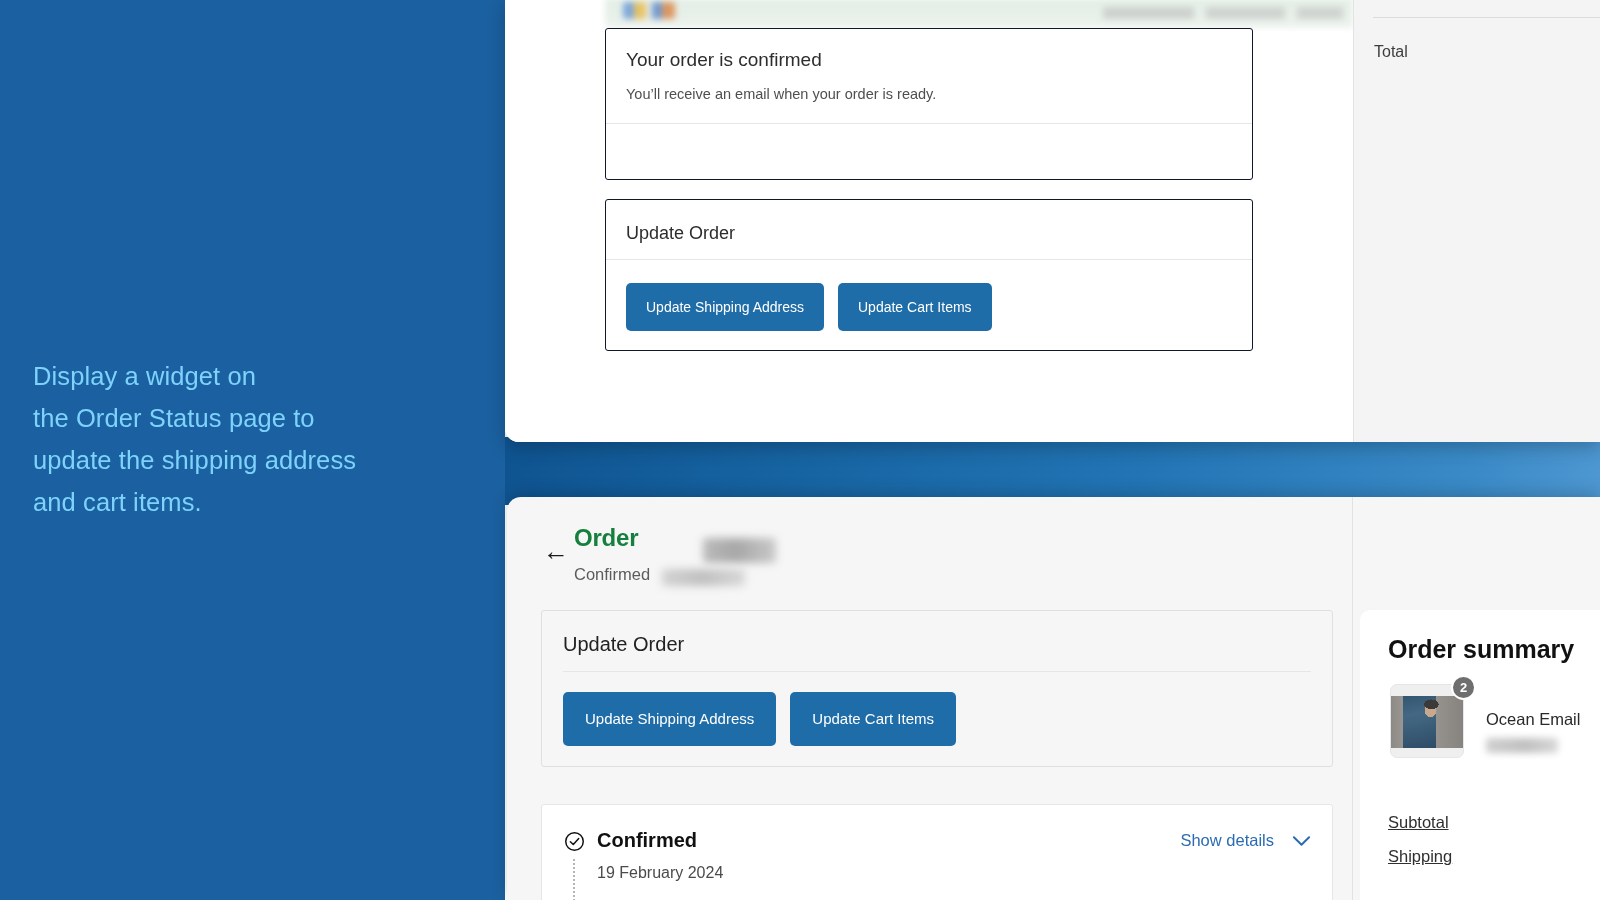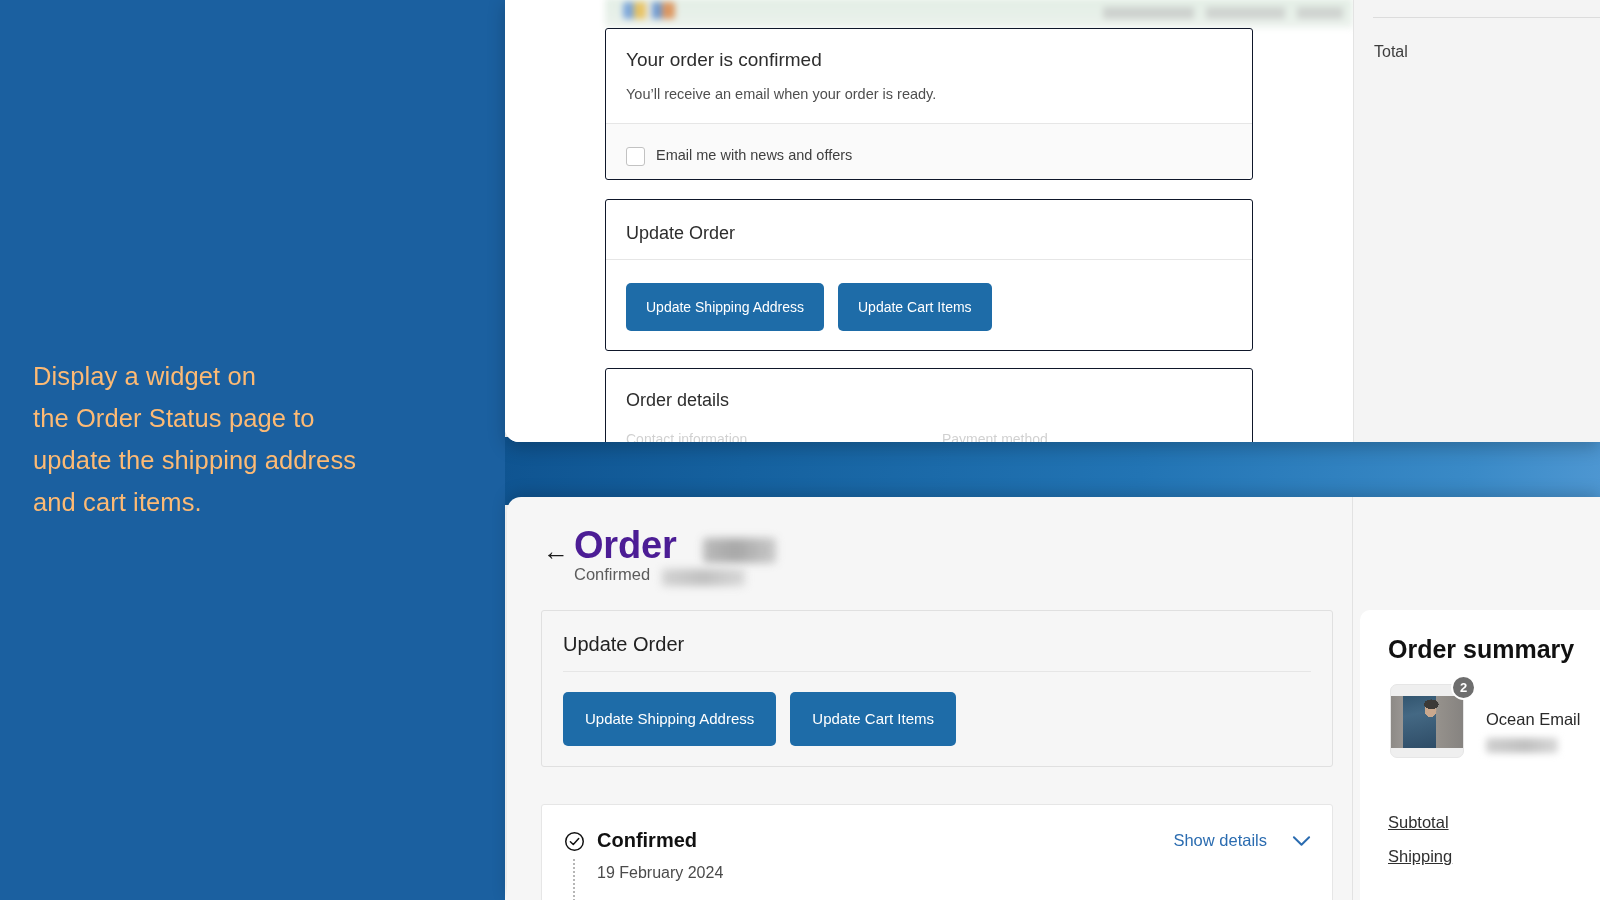--- a/index.html
+++ b/index.html
@@ -14,21 +14,21 @@
 
   
   .brand-panel {
     position: absolute; left: 0; top: 0;
     width: 505px; height: 900px;
     background: #1b60a0;
   }
   .brand-caption {
     position: absolute; left: 33px; top: 355px;
     width: 445px;
-    color: #fdba74;
+    color: #7dd3fc;
     font-size: 25.5px;
     line-height: 42px;
     font-weight: 400;
     letter-spacing: .1px;
     white-space: pre-line;
   }
 
   
   .mid-band {
     position: absolute; left: 505px; top: 437px;
@@ -138,21 +138,21 @@
     box-shadow: 0 -4px 16px rgba(0,0,0,.18);
   }
 
   .ord-head { position: absolute; left: 36px; top: 27px; }
   .ord-back {
     position: absolute; left: 0; top: 14px;
     font-size: 26px; color: #1b1b1b; line-height: 1;
   }
   .ord-title {
     position: absolute; left: 31px; top: 0;
-    font-size: 38px; font-weight: bold; color: #4c1d95; letter-spacing: -.2px;
+    font-size: 24px; font-weight: bold; color: #15803d; letter-spacing: -.2px;
   }
   .ord-num-blur {
     position: absolute; left: 160px; top: 14px;
     width: 73px; height: 25px; border-radius: 3px;
     background: linear-gradient(90deg,#b4b4b4,#9f9f9f 45%,#c4c4c4);
     filter: blur(4px); opacity: .9;
   }
   .ord-status {
     position: absolute; left: 31px; top: 41px;
     font-size: 16.5px; color: #5c5c5c;
@@ -189,21 +189,21 @@
     font-size: 16px; color:#4b4b4b;
   }
   .b-card-status .timeline {
     position:absolute; left: 31px; top: 54px;
     width: 0; height: 46px;
     border-left: 2px dotted #b6b6b6;
   }
   .b-card-status .showdet {
     position:absolute; right: 21px; top: 26px;
     font-size: 16.5px; color:#2b6cb0; cursor:pointer;
-    display:flex; align-items:center; gap: 25px;
+    display:flex; align-items:center; gap: 18px;
   }
 
   
   .summary-card {
     position: absolute; left: 853px; top: 113px;
     width: 270px; height: 330px;
     background: #ffffff;
     border-radius: 10px;
   }
   .summary-card .s-title {
@@ -281,40 +281,31 @@
 
       <div class="top-rail">
         <div class="rail-rule"></div>
         <div class="rail-total">Total</div>
       </div>
 
       <div class="card t-card1">
         <div class="title">Your order is confirmed</div>
         <div class="sub">You’ll receive an email when your order is ready.</div>
         <div class="card-sep sep"></div>
-        <div class="optin-row">
-          <div class="chk"></div>
-          <div class="chk-label">Email me with news and offers</div>
-        </div>
       </div>
 
       <div class="card t-card2">
         <div class="title">Update Order</div>
         <div class="card-sep sep"></div>
         <div class="btnrow">
           <button class="btn">Update Shipping Address</button>
           <button class="btn">Update Cart Items</button>
         </div>
       </div>
 
-      <div class="card t-card3">
-        <div class="title">Order details</div>
-        <div class="ghost-a">Contact information</div>
-        <div class="ghost-b">Payment method</div>
-      </div>
 
     </div>
   </div>
 
   <div class="shot-bot">
 
     <div class="divider-v"></div>
 
     <div class="ord-head">
       <div class="ord-back">←</div>

